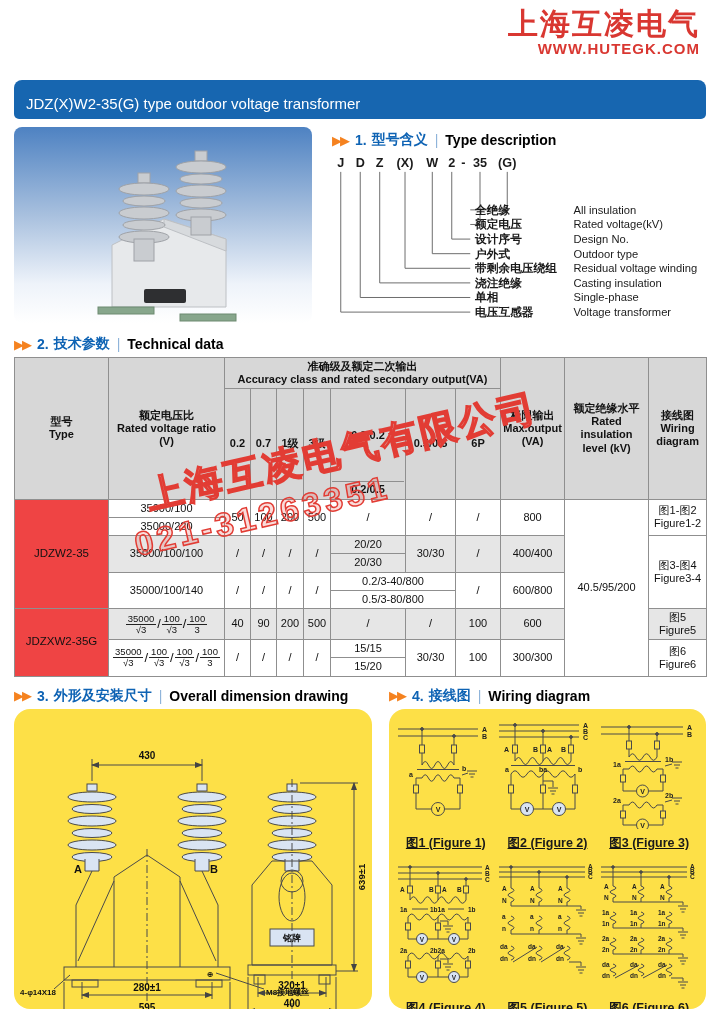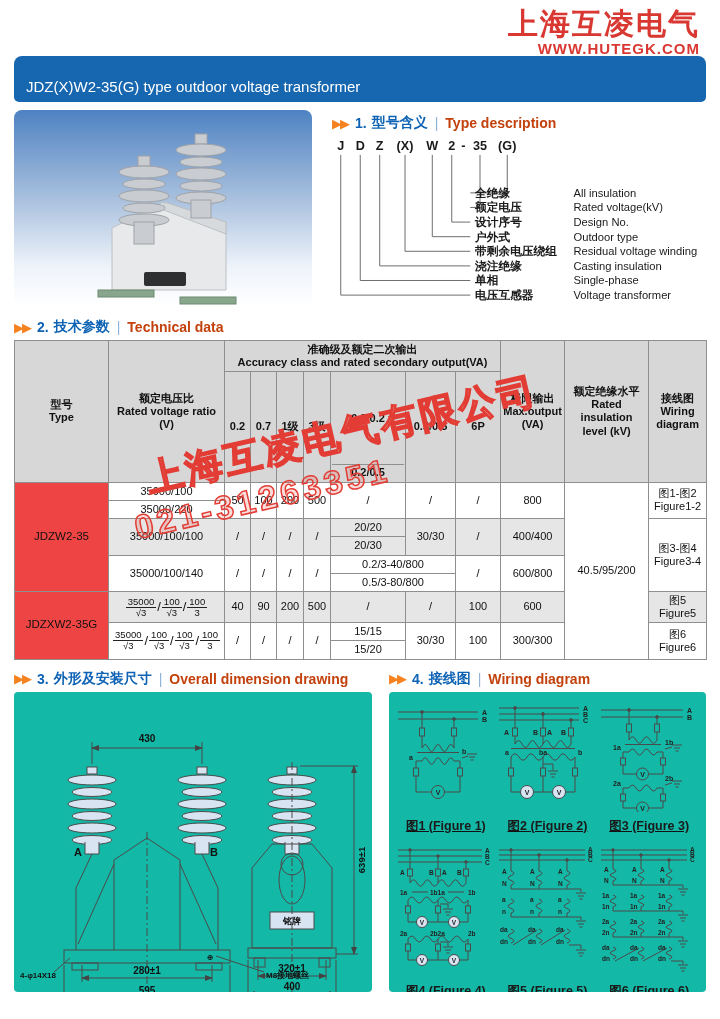--- a/index.html
+++ b/index.html
@@ -1,35 +1,35 @@
 <!DOCTYPE html>
 <html><head>
 <meta charset="utf-8">
 <style>
   html,body{margin:0;padding:0;background:#fff;}
   .page{position:relative;width:720px;height:1019px;overflow:hidden;background:#fff;
         font-family:"Liberation Sans","DejaVu Sans",sans-serif;color:#111;}
   .inner{padding:0 14px;}
   
-  .top{position:relative;height:56px;}
+  .top{position:relative;height:80px;}
   .logo{position:absolute;top:8px;right:6px;text-align:right;}
   .logo-zh{font-size:30px;font-weight:bold;color:#d93731;letter-spacing:2px;line-height:1.05;}
   .logo-site{font-size:15px;font-weight:bold;color:#d93731;letter-spacing:1px;margin-top:0;}
   
   .title-bar{background:#1766b0;color:#fff;border-radius:8px 8px 5px 5px;padding:5px 12px 7px;}
   .title-zh{font-size:17px;font-weight:bold;}
   .title-zh .mdl{font-style:italic;}
-  .title-en{font-size:15px;margin-top:17px;}
+  .title-en{font-size:15px;margin-top:10px;}
   
   .sec-head{display:flex;align-items:center;margin:0 0 4px 0;white-space:nowrap;}
   .arr{color:#f5821f;font-size:13px;letter-spacing:-2px;margin-right:7px;}
   .sec-no{font-size:14px;font-weight:bold;color:#0e63b4;margin-right:5px;}
   .sec-zh{font-size:14px;font-weight:bold;color:#0e63b4;}
   .sec-sep{color:#8fb4da;margin:0 7px;font-size:14px;}
-  .sec-en{font-size:14px;font-weight:bold;color:#c2410c;}
+  .sec-en{font-size:14px;font-weight:bold;color:#000000;}
   
   .row1{display:flex;gap:20px;margin-top:8px;height:200px;}
   .photo{width:298px;height:196px;border-radius:8px;overflow:hidden;flex:none;}
   .rcol{flex:1;padding-top:4px;}
   
   .tblwrap{position:relative;margin-top:4px;}
   table{border-collapse:collapse;width:692px;table-layout:fixed;text-align:center;}
   th,td{border:1px solid #8f8f8f;padding:2px 1px;font-size:11px;line-height:1.2;}
   th{background:#d7d7d7;font-weight:bold;}
   td{background:#fff;}
@@ -42,21 +42,21 @@
   .frac .fb{display:block;}
   .fsep{font-size:13px;margin:0 1px;vertical-align:middle;}
   .wm{position:absolute;pointer-events:none;font-weight:bold;color:rgba(226,60,52,0.18);
       -webkit-text-stroke:1.5px #e23c34;transform:rotate(-13deg);white-space:nowrap;}
   .wm1{font-size:37px;letter-spacing:3px;left:128px;top:70px;}
   .wm2{font-size:33px;letter-spacing:4px;left:118px;top:140px;}
   
   .row2{display:flex;gap:17px;margin-top:10px;}
   .col3{width:358px;flex:none;}
   .col4{flex:1;}
-  .panel{background:#14b8a6;border-radius:4px;height:300px;overflow:hidden;}
+  .panel{background:#fde047;border-radius:16px;height:300px;overflow:hidden;}
   .figgrid{display:grid;grid-template-columns:repeat(3,1fr);padding:8px 6px 0;text-decoration:underline;}
   .fig{text-align:center;}
   .figcap{font-size:12.5px;font-weight:bold;color:#1a1a1a;margin:2px 0 8px;}
   svg text{font-family:"Liberation Sans","DejaVu Sans",sans-serif;}
 </style>
 </head>
 <body>
 
 <svg width="0" height="0" style="position:absolute" aria-hidden="true">
   <defs>

